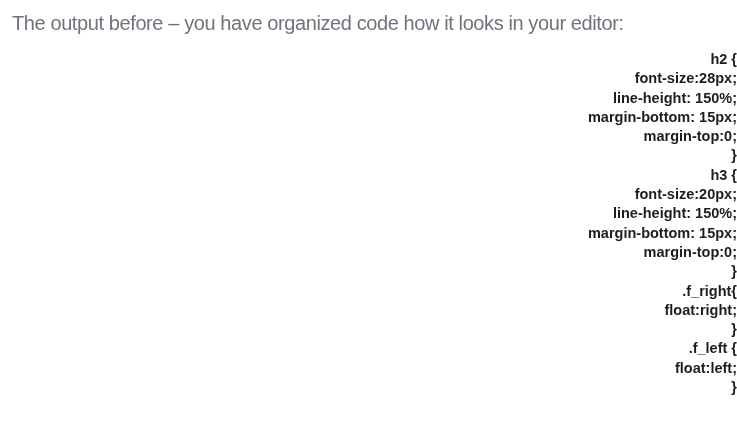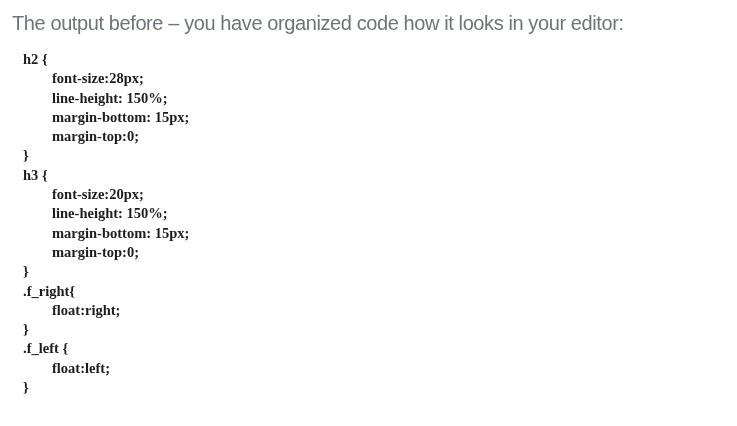--- a/index.html
+++ b/index.html
@@ -21,29 +21,30 @@
     font-family: "Liberation Sans", sans-serif;
     font-size: 20px;
     font-weight: 400;
     letter-spacing: -0.4px;
     line-height: 28px;
     color: #6e747b;
   }
   .code-image {
     margin: 13px 0 0 23px;
     padding: 0;
-    font-family: Liberation Serif, serif;
+    font-family: Liberation Sans, sans-serif;
     font-weight: bold;
     font-size: 14.5px;
     line-height: 19.3px;
     color: #1d1d1d;
     tab-size: 8;
     -moz-tab-size: 8;
     white-space: pre;
     filter: blur(0.25px);
+    text-align: right;
   }
 </style>
 </head>
 <body>
 
 <div class="page">
   <p class="intro">The output before – you have organized code how it looks in your editor:</p>
   <pre class="code-image">h2 {
 	font-size:28px;
 	line-height: 150%;

